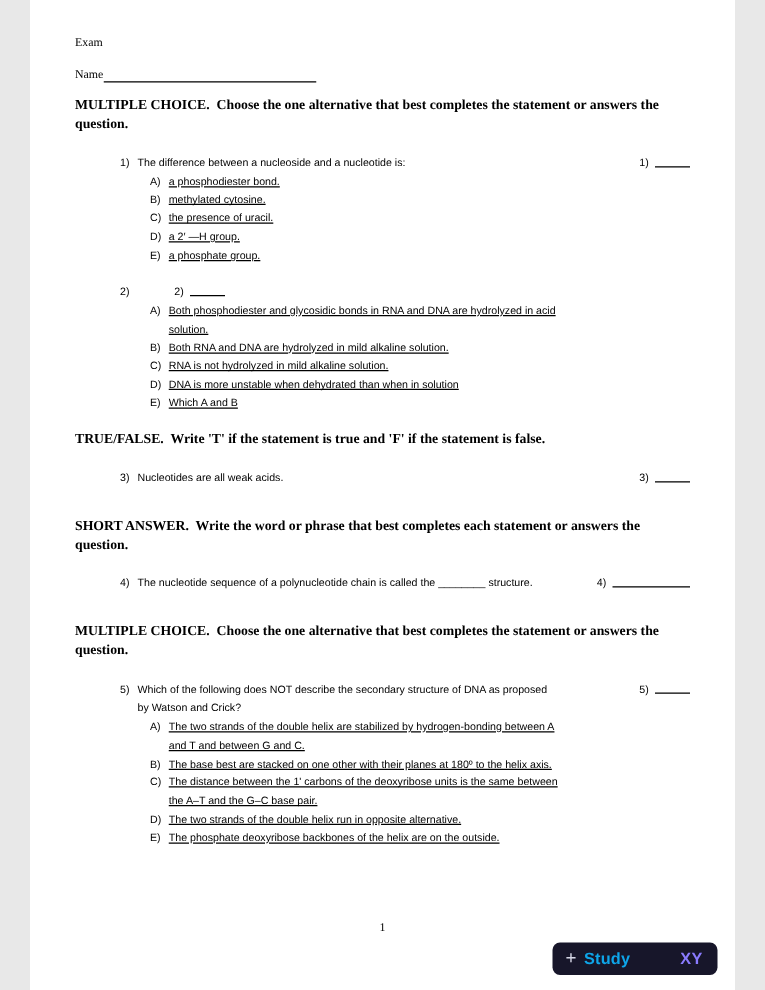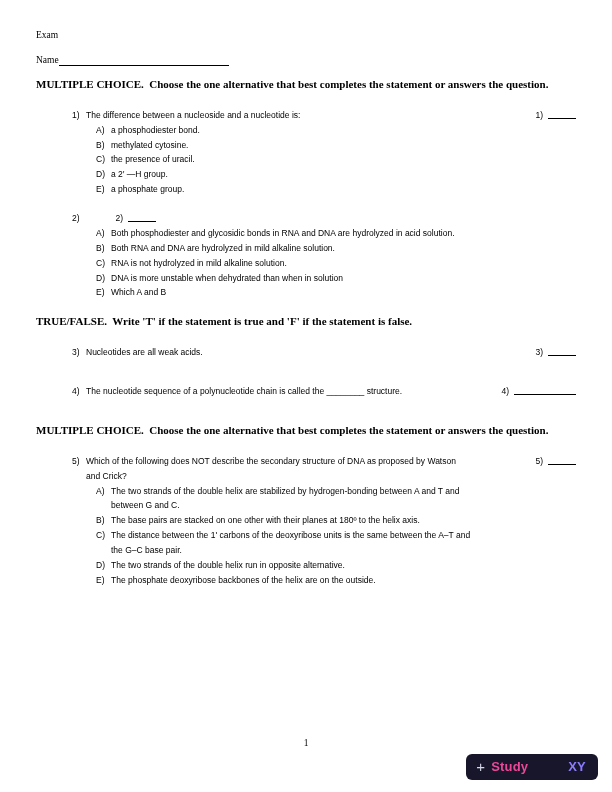--- a/index.html
+++ b/index.html
@@ -1,18 +1,18 @@
 <!DOCTYPE html>
 <html><head>
 <meta charset="utf-8">
 <style>
   html,body { margin:0; padding:0; background:#e8e8e8; }
   .page {
     position: relative;
-    width: 612px;
+    width: 564px;
     height: 792px;
     margin: 0 auto;
     background: #ffffff;
     color: #000000;
     font-family: "Liberation Sans", sans-serif;
     box-sizing: border-box;
     overflow: hidden;
   }
   .content { padding: 30px 36px 0 36px; }
 
@@ -63,21 +63,21 @@
     width: 28px;
     height: 10px;
     border-bottom: 0.8px solid #000;
   }
   .q-answer.long { flex-basis: 90px; }
   .q-answer.long .blank { width: 62px; }
 
   .choices { margin: 0 100px 0 24px; font-size: 8.5px; line-height: 1.75; }
   .choice { display: flex; align-items: flex-start; }
   .c-marker { flex: 0 0 15px; }
-  .c-text { flex: 1 1 auto; }
+  .c-text { flex: 1 1 auto; text-decoration: underline; }
 
   .page-number {
     position: absolute;
     bottom: 44px;
     left: 0;
     width: 100%;
     text-align: center;
     font-family: "Liberation Serif", serif;
     font-size: 9.5px;
   }
@@ -94,21 +94,21 @@
     gap: 6px;
     cursor: pointer;
   }
   .plus-icon {
     color: #d6d7e6;
     font-size: 15px;
     font-weight: 300;
     line-height: 1;
   }
   .logo-text { font-size: 13px; font-weight: bold; letter-spacing: 0.2px; }
-  .logo-study { color: #ec4899; }
+  .logo-study { color: #0ea5e9; }
   .logo-xy { color: #8a7bff; margin-left: 40px; }
 </style>
 </head>
 <body>
 
 <div class="page">
   <div class="content">
 
     <div class="exam-label">Exam</div>
 
@@ -190,20 +190,21 @@
       <div class="q-main">
         <span class="q-num">3)</span>
         <span class="q-text">Nucleotides are all weak acids.</span>
         <span class="q-answer">
           <span>3)</span>
           <span class="blank"></span>
         </span>
       </div>
     </div>
 
+    <div class="heading">SHORT ANSWER.  Write the word or phrase that best completes each statement or answers the question.</div>
 
     <div class="question q-gap-md">
       <div class="q-main">
         <span class="q-num">4)</span>
         <span class="q-text">The nucleotide sequence of a polynucleotide chain is called the ________ structure.</span>
         <span class="q-answer long">
           <span>4)</span>
           <span class="blank"></span>
         </span>
       </div>
@@ -220,21 +221,21 @@
           <span class="blank"></span>
         </span>
       </div>
       <div class="choices">
         <div class="choice">
           <span class="c-marker">A)</span>
           <span class="c-text">The two strands of the double helix are stabilized by hydrogen-bonding between A and T and between G and C.</span>
         </div>
         <div class="choice">
           <span class="c-marker">B)</span>
-          <span class="c-text">The base pairs are stacked on one other with their planes at 180º to the helix axis.</span>
+          <span class="c-text">The base best are stacked on one other with their planes at 180º to the helix axis.</span>
         </div>
         <div class="choice">
           <span class="c-marker">C)</span>
           <span class="c-text">The distance between the 1' carbons of the deoxyribose units is the same between the A–T and the G–C base pair.</span>
         </div>
         <div class="choice">
           <span class="c-marker">D)</span>
           <span class="c-text">The two strands of the double helix run in opposite alternative.</span>
         </div>
         <div class="choice">

